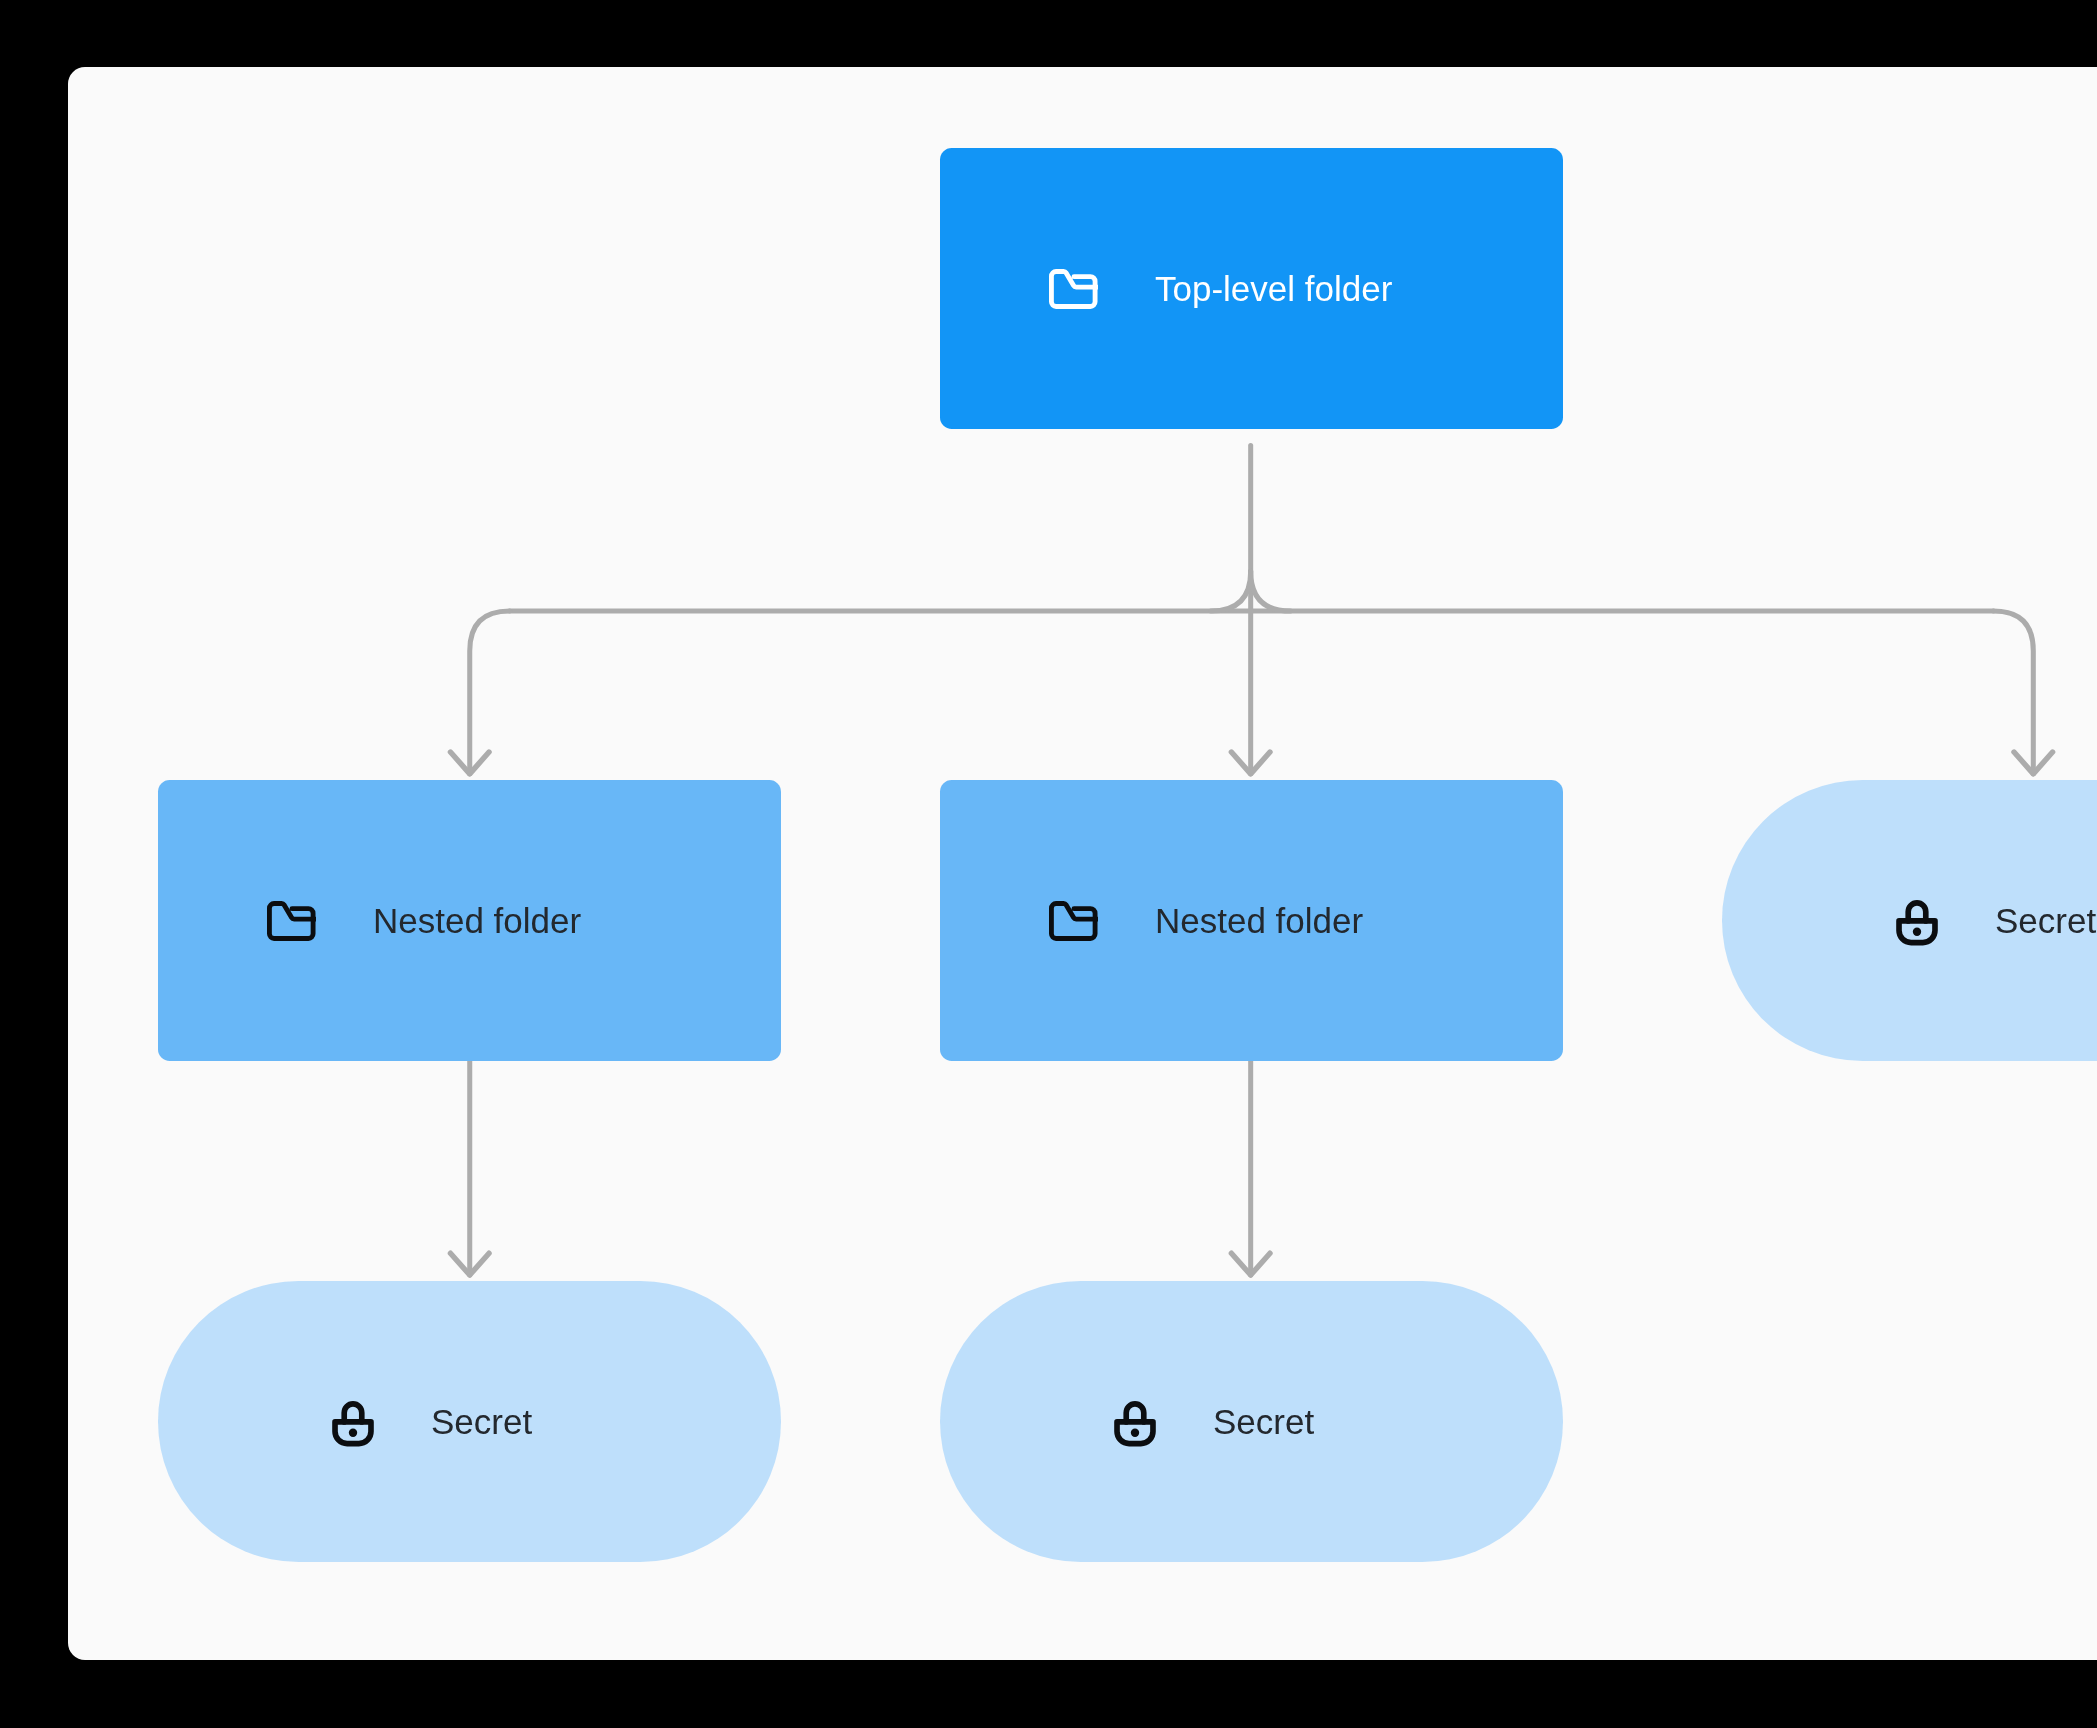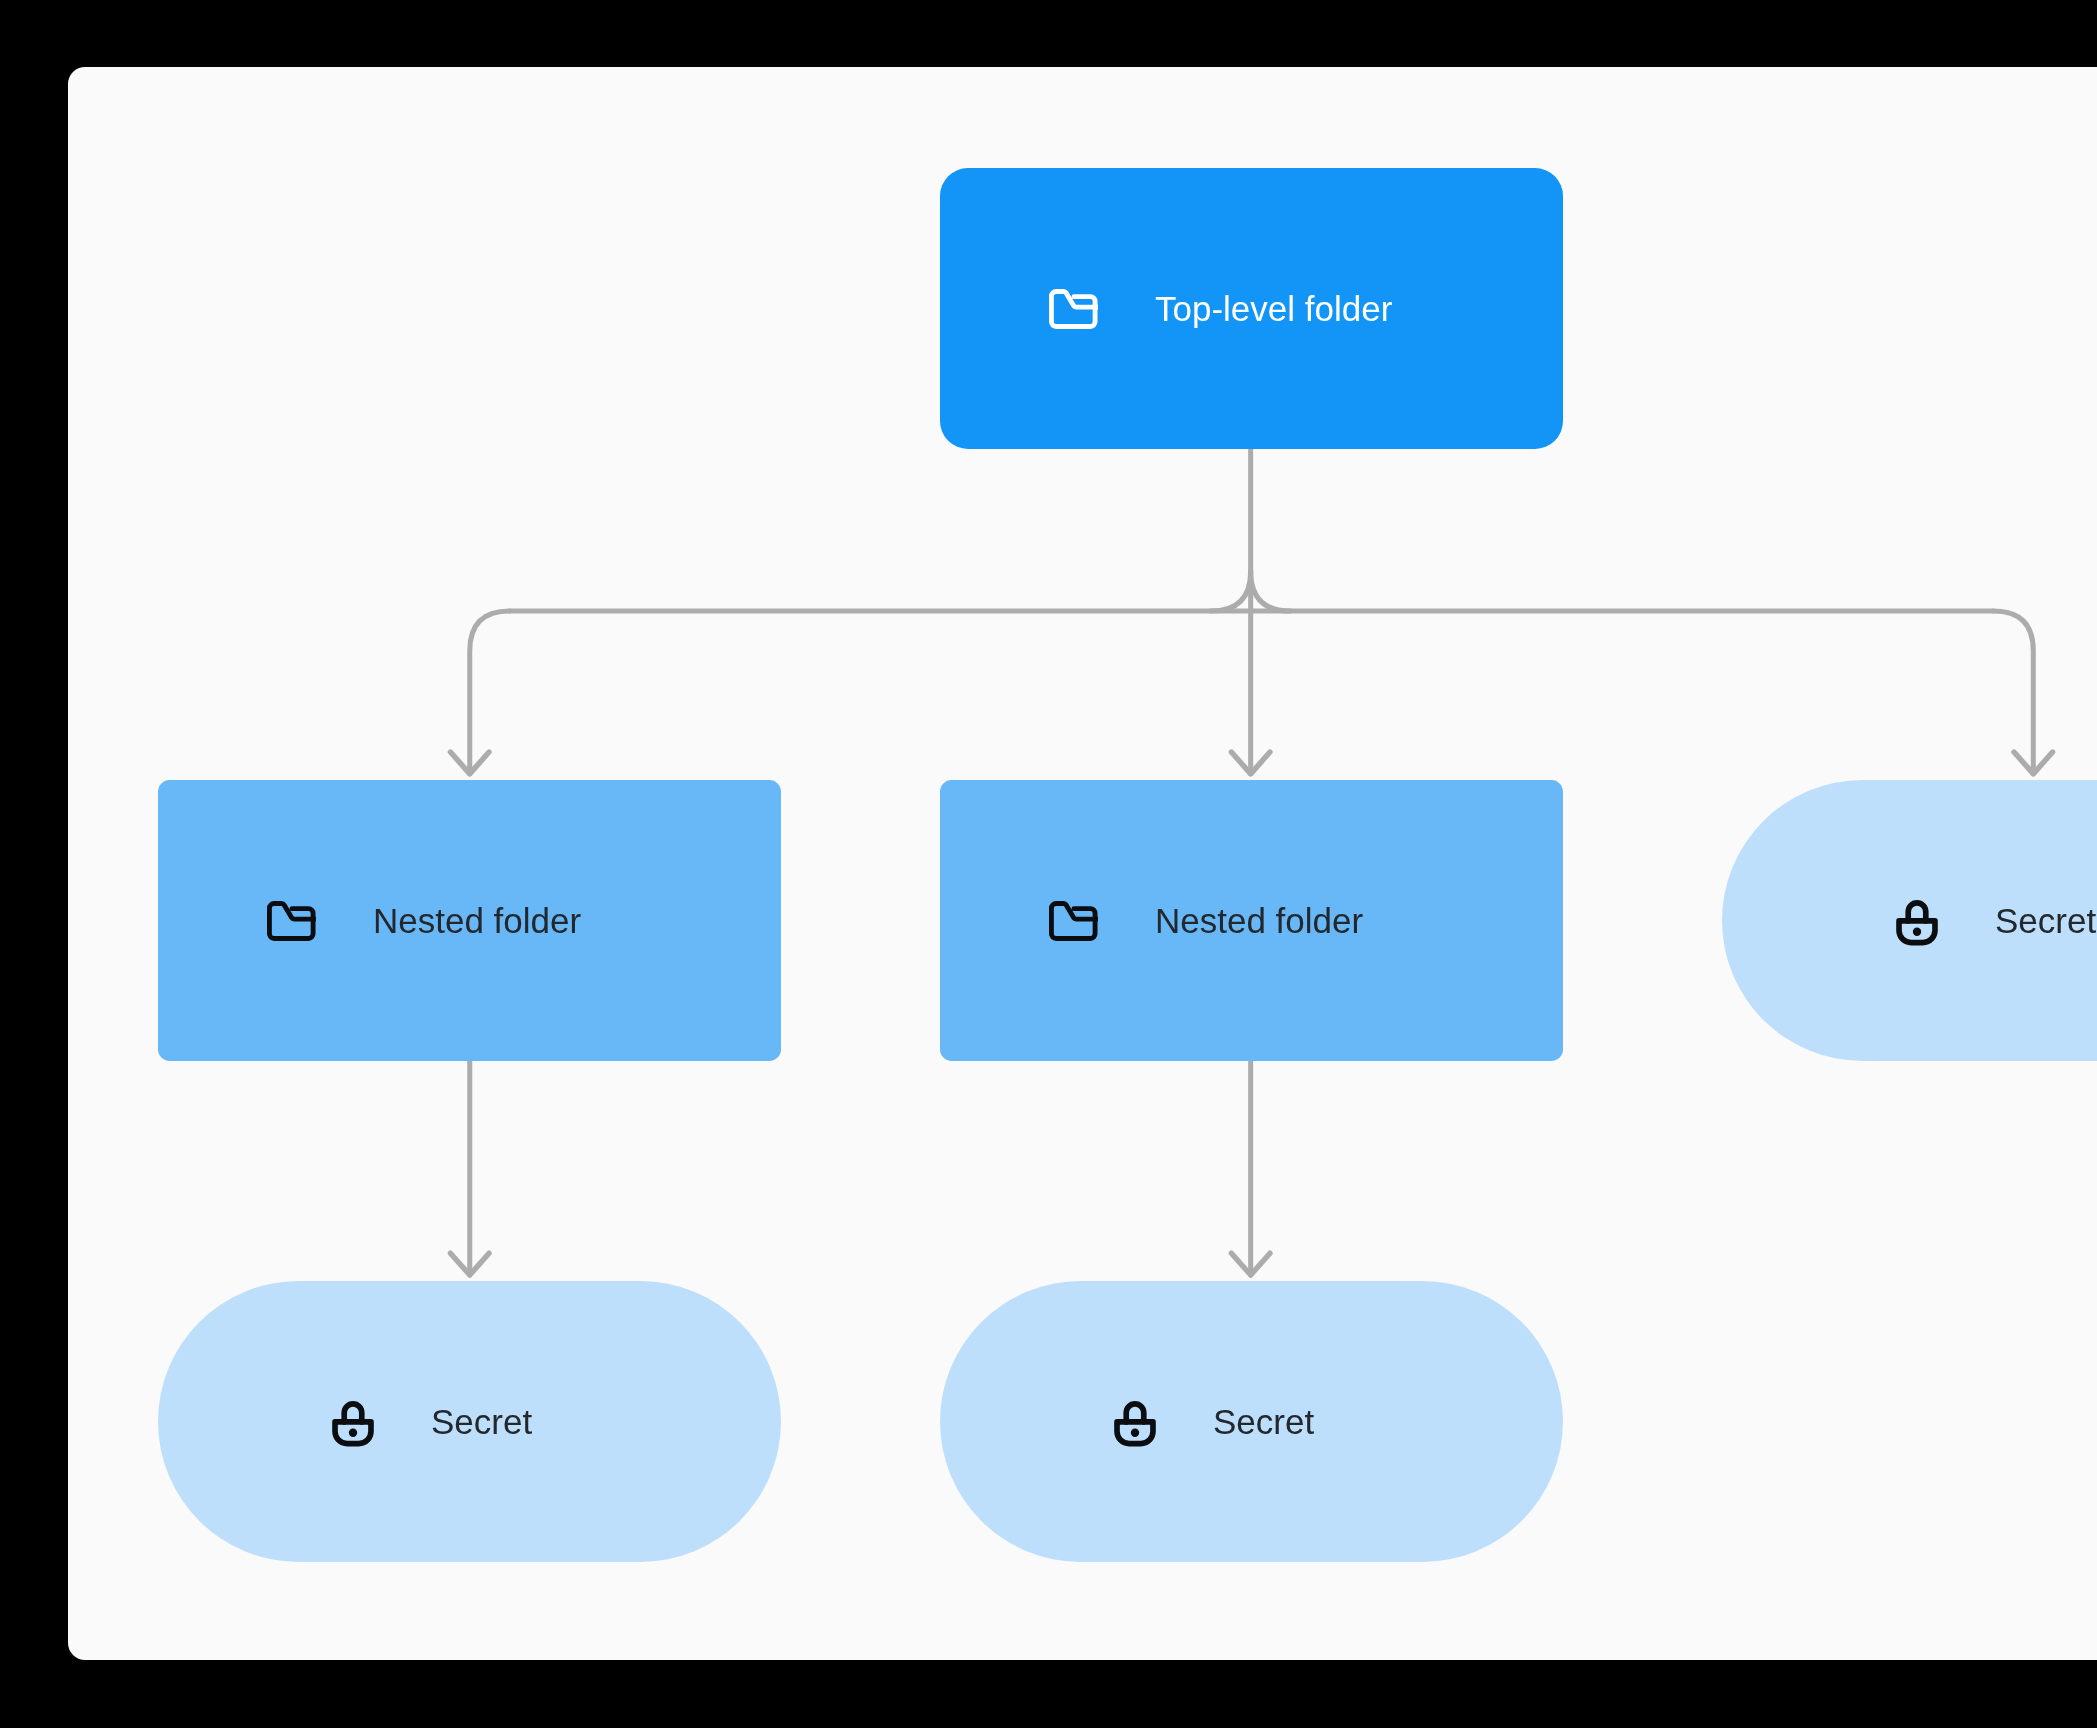--- a/index.html
+++ b/index.html
@@ -49,21 +49,21 @@
     align-items:center;
     gap:57px;
   }
   .node .label{
     font-size:35px;
     letter-spacing:0;
     white-space:nowrap;
   }
   .rect{ border-radius:11.7px; padding-left:109px; }
   .pill{ border-radius:141px; padding-left:174px; }
-  .node-top{ left:940px; top:168px; background:var(--primary);border-radius:28px; }
+  .node-top{ left:940px; top:148px; background:var(--primary); }
   .node-top .label{ color:var(--label-light); }
   .node-top .icon{ color:var(--label-light); }
   .node-nested-left{ left:158px; top:780px; background:var(--nested); }
   .node-nested-middle{ left:940px; top:780px; background:var(--nested); }
   .node-secret-right{ left:1722px; top:780px; background:var(--secret); }
   .node-secret-left{ left:158px; top:1281px; background:var(--secret); }
   .node-secret-middle{ left:940px; top:1281px; background:var(--secret); }
   .node-nested-left .label, .node-nested-middle .label,
   .node-secret-right .label, .node-secret-left .label, .node-secret-middle .label{
     color:var(--label-dark);

